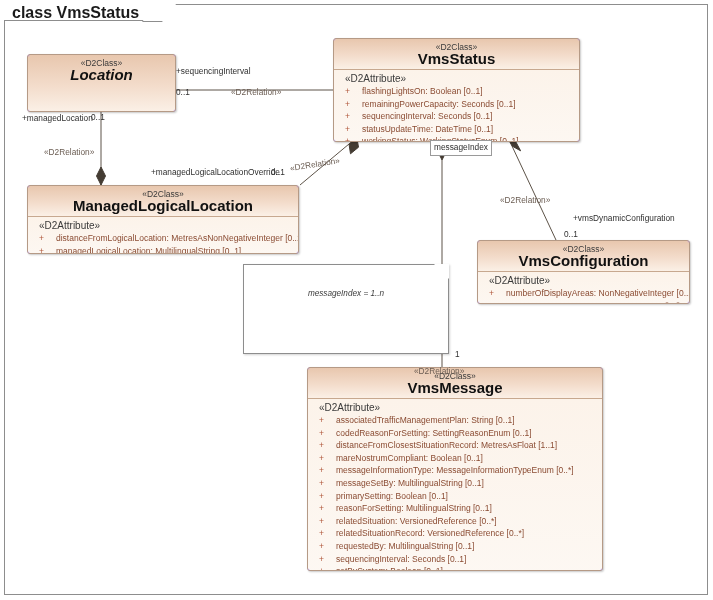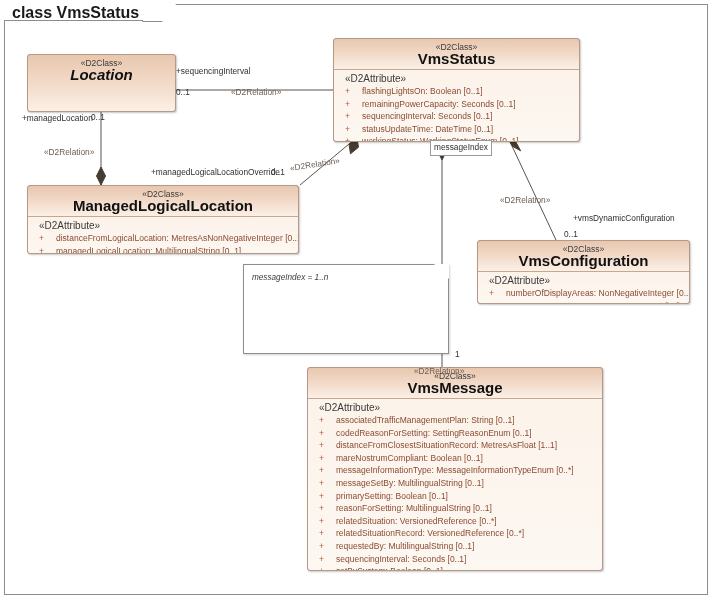--- a/index.html
+++ b/index.html
@@ -106,21 +106,21 @@
     font-style:italic;
     color:#3b3b3b;
     line-height:11.4px;
   }
   .note-fold2{
     position:absolute;right:-1px;top:-1px;
     width:15px;height:15px;
     background:#ffffff;
     clip-path:polygon(100% 0, 100% 100%, 0 0);
   }
-  .note p{margin:0;}
+  .note p{margin:16px;text-align:center;}
   .note .gap{height:9px;}
 
   
   .lbl{
     position:absolute;
     font-size:8.3px;
     color:#2f2f2f;
     white-space:nowrap;
     line-height:10px;
   }

